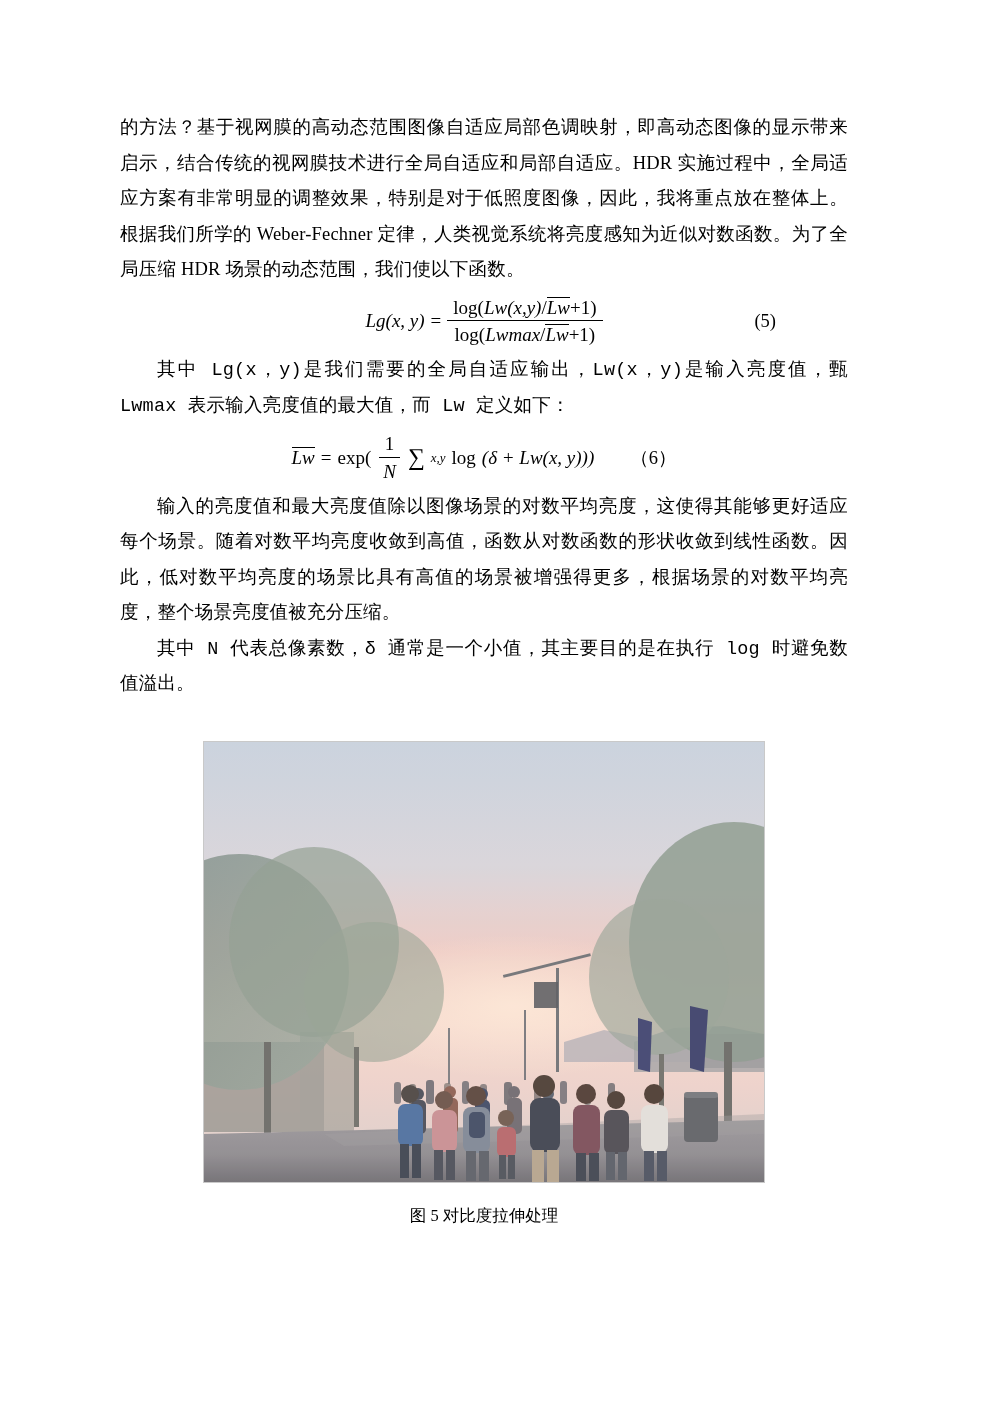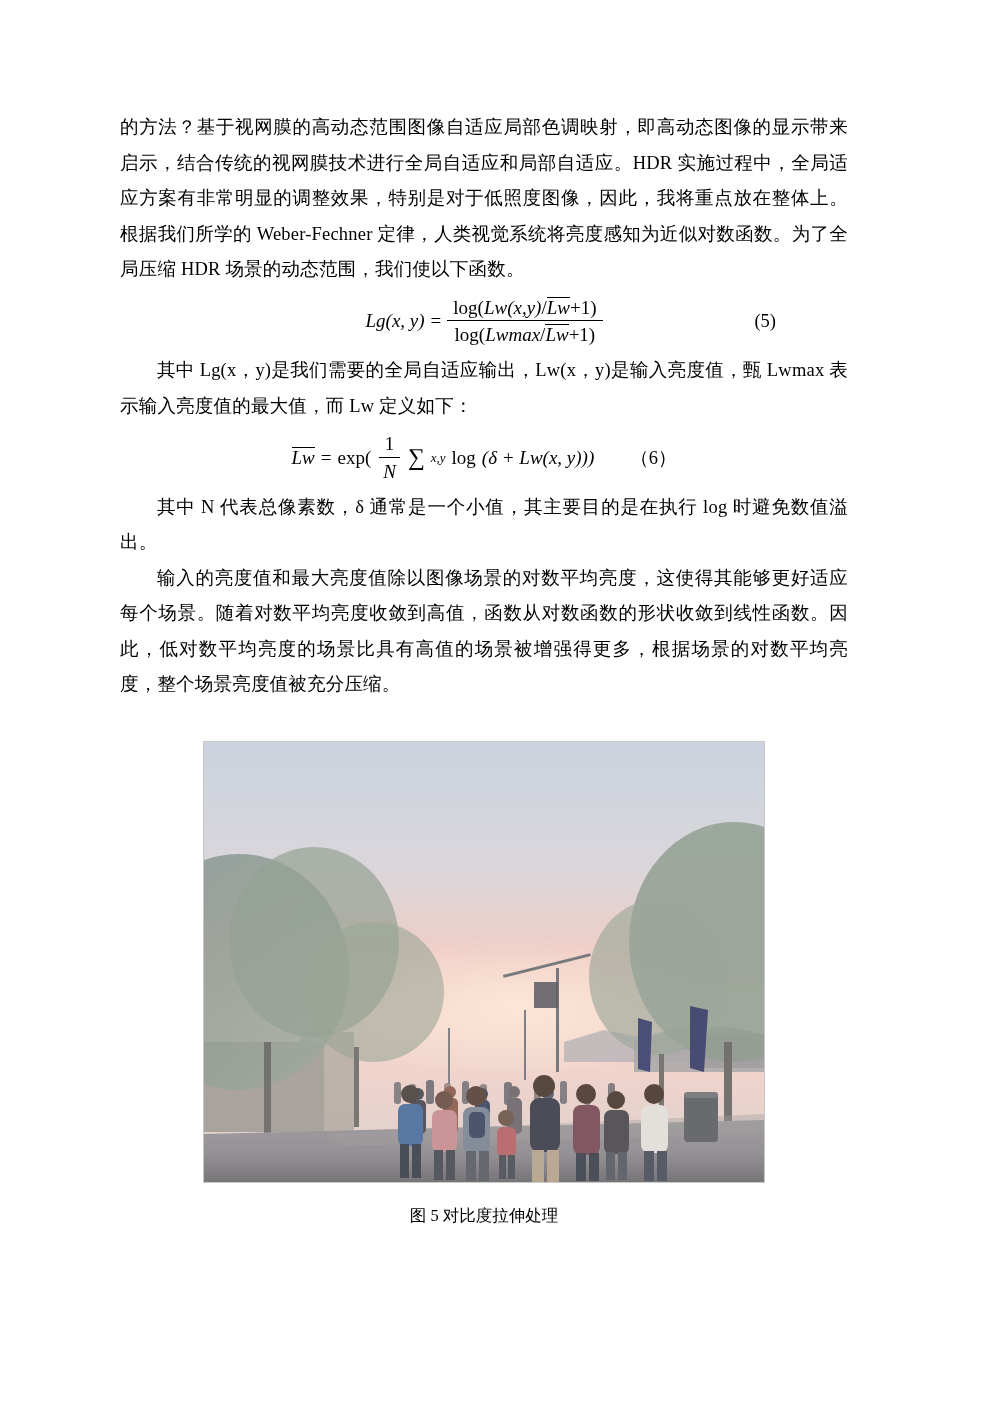--- a/index.html
+++ b/index.html
@@ -26,20 +26,21 @@
   .para {
     font-size: 18.5px;
     line-height: 35.5px;
     text-align: justify;
     text-justify: inter-ideograph;
     margin: 0 0 0 0;
     letter-spacing: 0.2px;
   }
   .para.indent {
     text-indent: 2em;
+    font-family: Liberation Mono, monospace;
   }
   .formula-row {
     display: flex;
     align-items: center;
     justify-content: center;
     position: relative;
     margin: 8px 0 6px 0;
   }
   .formula {
     font-family: "Liberation Serif", "DejaVu Serif", serif;
@@ -135,23 +136,23 @@
         <span class="den ital">N</span>
       </span>
       <span class="bigop">∑</span>
         <span class="sub ital">x,y</span>
       <span>log</span>
       <span class="ital">(δ + Lw(x, y)))</span>
     </span>
     <span class="eqnum2">（6）</span>
   </div>
 
+  <p class="para indent">输入的亮度值和最大亮度值除以图像场景的对数平均亮度，这使得其能够更好适应每个场景。随着对数平均亮度收敛到高值，函数从对数函数的形状收敛到线性函数。因此，低对数平均亮度的场景比具有高值的场景被增强得更多，根据场景的对数平均亮度，整个场景亮度值被充分压缩。</p>
+
   <p class="para indent">其中 N 代表总像素数，δ 通常是一个小值，其主要目的是在执行 log 时避免数值溢出。</p>
-
-  <p class="para indent">输入的亮度值和最大亮度值除以图像场景的对数平均亮度，这使得其能够更好适应每个场景。随着对数平均亮度收敛到高值，函数从对数函数的形状收敛到线性函数。因此，低对数平均亮度的场景比具有高值的场景被增强得更多，根据场景的对数平均亮度，整个场景亮度值被充分压缩。</p>
 
   <div class="figure-wrap">
     <svg class="figure" viewBox="0 0 560 440" preserveAspectRatio="none">
       <defs>
         <linearGradient id="sky" x1="0" y1="0" x2="0" y2="1">
           <stop offset="0%" stop-color="#c9d3e0"></stop>
           <stop offset="28%" stop-color="#d9d6dd"></stop>
           <stop offset="48%" stop-color="#f0cdc6"></stop>
           <stop offset="64%" stop-color="#f7d9cf"></stop>
           <stop offset="78%" stop-color="#efd3cc"></stop>

